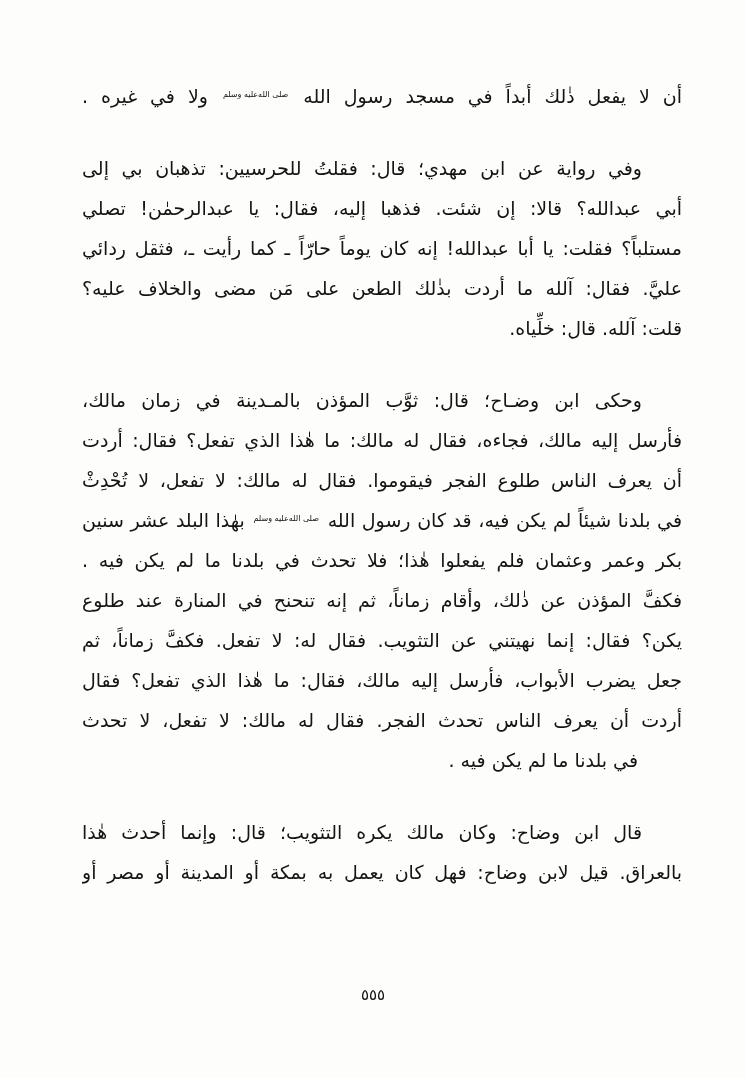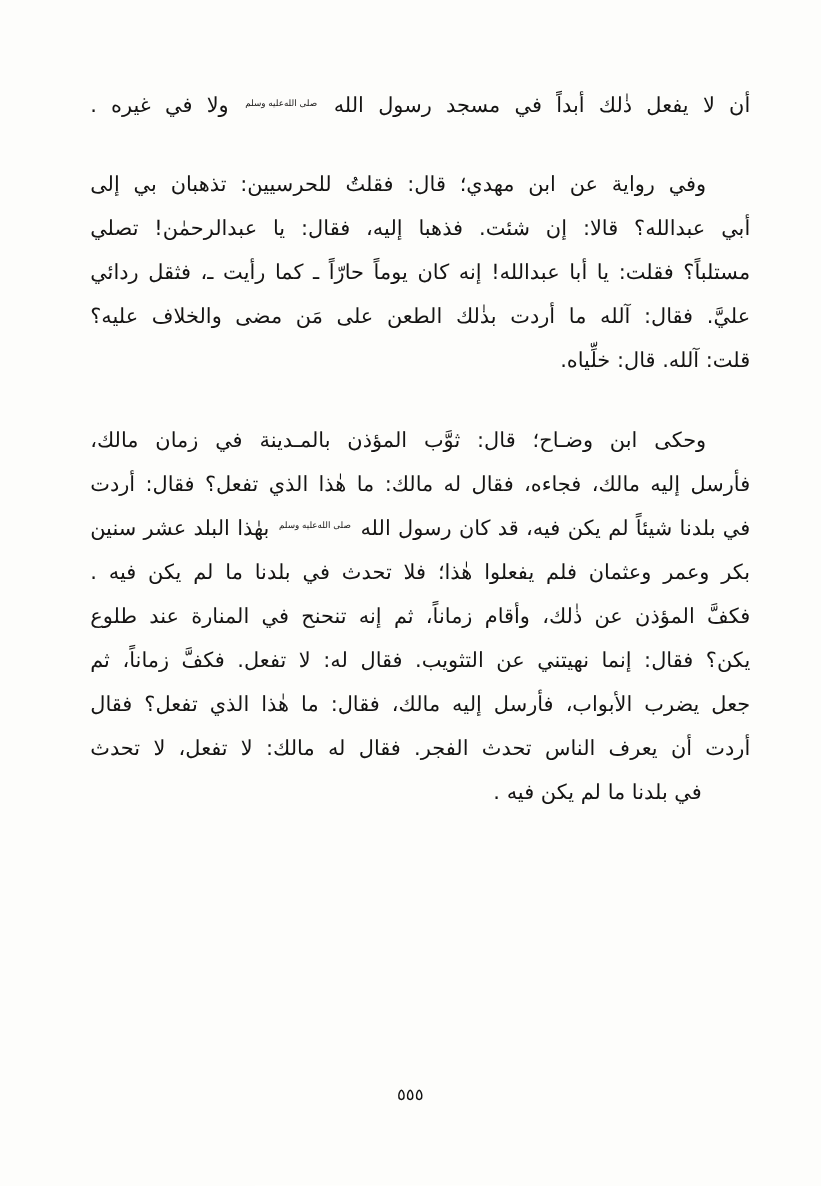--- a/index.html
+++ b/index.html
@@ -72,29 +72,34 @@
       <div class="line jl ind">وفي رواية عن ابن مهدي؛ قال: فقلتُ للحرسيين: تذهبان بي إلى</div>
       <div class="line jl">أبي عبدالله؟ قالا: إن شئت. فذهبا إليه، فقال: يا عبدالرحمٰن! تصلي</div>
       <div class="line jl">مستلباً؟ فقلت: يا أبا عبدالله! إنه كان يوماً حارّاً ـ كما رأيت ـ، فثقل ردائي</div>
       <div class="line jl">عليَّ. فقال: آلله ما أردت بذٰلك الطعن على مَن مضى والخلاف عليه؟</div>
       <div class="line el">قلت: آلله. قال: خلِّياه.</div>
     </div>
 
     <div class="para">
       <div class="line jl ind">وحكى ابن وضـاح؛ قال: ثوَّب المؤذن بالمـدينة في زمان مالك،</div>
       <div class="line jl">فأرسل إليه مالك، فجاءه، فقال له مالك: ما هٰذا الذي تفعل؟ فقال: أردت</div>
+      <div class="line jl">أن يعرف الناس طلوع الفجر فيقوموا. فقال له مالك: لا تفعل، لا تُحْدِثْ</div>
       <div class="line jl"><span class="seg">في بلدنا شيئاً لم يكن فيه، قد كان رسول الله</span> <span class="saw">
             <span>صلى الله</span>
             <span>عليه وسلم</span>
           </span> <span class="seg">بهٰذا البلد عشر سنين مالك</span></div>
       <div class="line jl">بكر وعمر وعثمان فلم يفعلوا هٰذا؛ فلا تحدث في بلدنا ما لم يكن فيه .</div>
       <div class="line jl">فكفَّ المؤذن عن ذٰلك، وأقام زماناً، ثم إنه تنحنح في المنارة عند طلوع</div>
       <div class="line jl">يكن؟ فقال: إنما نهيتني عن التثويب. فقال له: لا تفعل. فكفَّ زماناً، ثم</div>
       <div class="line jl">جعل يضرب الأبواب، فأرسل إليه مالك، فقال: ما هٰذا الذي تفعل؟ فقال</div>
       <div class="line jl">أردت أن يعرف الناس تحدث الفجر. فقال له مالك: لا تفعل، لا تحدث</div>
       <div class="line el ind-end">في بلدنا ما لم يكن فيه .</div>
     </div>
 
+    <div class="para">
+      <div class="line jl ind">قال ابن وضاح: وكان مالك يكره التثويب؛ قال: وإنما أحدث هٰذا</div>
+      <div class="line jl">بالعراق. قيل لابن وضاح: فهل كان يعمل به بمكة أو المدينة أو مصر أو</div>
+    </div>
 
   </div>
 
   <div class="page-number">٥٥٥</div>
 </div>
 
 </body></html>

